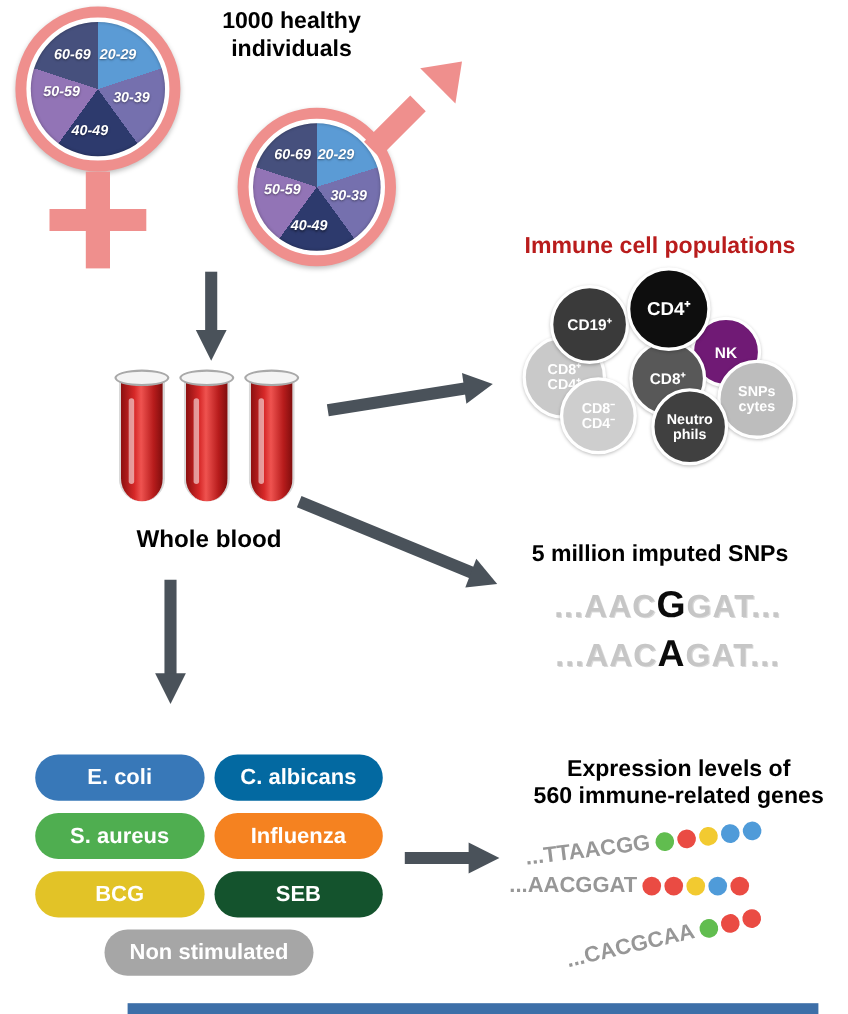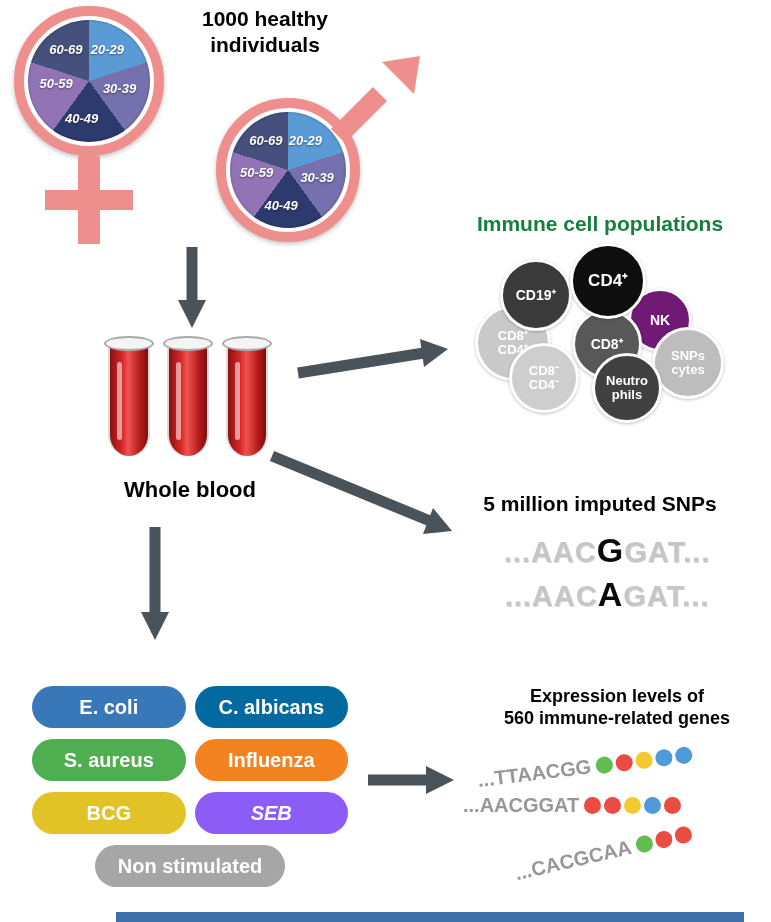--- a/index.html
+++ b/index.html
@@ -43,21 +43,21 @@
   .tube-body { position:absolute; left:0; top:8px; width:42px; height:112px;
                background:linear-gradient(90deg,#8c1010,#d62828 32%,#ef5350 48%,#b71c1c 78%,#7f0d0d);
                border-radius:0 0 21px 21px; border-left:2px solid #d9d9d9; border-right:2px solid #d9d9d9; }
   .tube-shine { position:absolute; left:7px; top:18px; width:5px; height:78px;
                 background:rgba(255,255,255,.55); border-radius:3px; }
   .whole-blood-label { position:absolute; left:85px; top:477px; width:210px; text-align:center;
                        font-size:22px; font-weight:bold; color:#000; }
 
   
   .immune-title { position:absolute; left:455px; top:212px; width:290px; text-align:center;
-                  font-size:21px; font-weight:bold; color:#15803d; }
+                  font-size:21px; font-weight:bold; color:#b91c1c; }
   .cells { position:absolute; left:470px; top:243px; width:290px; height:195px; }
   .cell { position:absolute; border-radius:50%; border:3px solid #fff; color:#fff; font-weight:bold;
           display:flex; align-items:center; justify-content:center; text-align:center;
           white-space:pre-line; line-height:1.05; box-shadow:0 1px 3px rgba(0,0,0,.25); }
   .cell-cd8cd4   { left:5px;   top:62px;  width:76px; height:76px; font-size:13px; }
   .cell-cd19     { left:30px;  top:16px;  width:72px; height:72px; font-size:14px; }
   .cell-nk       { left:158px; top:45px;  width:64px; height:64px; font-size:14px; }
   .cell-mono     { left:182px; top:84px;  width:72px; height:72px; font-size:13px; }
   .cell-cd8m     { left:39px;  top:100px; width:70px; height:70px; font-size:13px;text-align:center; }
   .cell-cd8      { left:102px; top:66px;  width:70px; height:70px; font-size:14px; }
@@ -74,21 +74,21 @@
 
   
   .stims { position:absolute; left:32px; top:686px; width:316px; }
   .stim-row { display:flex; gap:9px; margin-bottom:11px; justify-content:center; }
   .pill { height:42px; border-radius:21px; color:#fff; font-weight:bold; font-size:20px;
           display:flex; align-items:center; justify-content:center; flex:1; }
   .pill.wide { flex:0 0 190px; }
 
   
   .expr-title { position:absolute; left:472px; top:686px; width:290px; text-align:center;
-                font-size:18px; font-weight:bold; color:#000; white-space:pre-line; line-height:1.2; }
+                font-size:21px; font-weight:bold; color:#000; white-space:pre-line; line-height:1.2; }
   .reads { position:absolute; left:455px; top:742px; width:316px; height:170px; }
   .read { position:absolute; display:flex; align-items:center; font-weight:bold; font-size:20px;
           color:#979797; white-space:nowrap; }
   .read .dots { display:flex; gap:3px; margin-left:5px; }
   .dot { width:17px; height:17px; border-radius:50%; }
   .read-1 { left:22px; top:14px; transform:rotate(-7deg); }
   .read-2 { left:8px;  top:52px; }
   .read-3 { left:58px; top:100px; transform:rotate(-13deg); }
 
   .bottom-bar { position:absolute; left:116px; top:912px; width:628px; height:10px; background:#3d6fa8; }
@@ -204,21 +204,21 @@
     <div class="stim-row">
       <div class="pill" style="background: rgb(56, 120, 184);">E. coli</div>
       <div class="pill" style="background: #0369a1;">C. albicans</div>
     </div>
     <div class="stim-row">
       <div class="pill" style="background: rgb(79, 174, 80);">S. aureus</div>
       <div class="pill" style="background: rgb(245, 130, 32);">Influenza</div>
     </div>
     <div class="stim-row">
       <div class="pill" style="background: rgb(226, 195, 39);">BCG</div>
-      <div class="pill" style="background: #8b5cf6; font-style: italic;">SEB</div>
+      <div class="pill" style="background: #14532d;">SEB</div>
     </div>
     <div class="stim-row">
       <div class="pill wide" style="background: rgb(166, 166, 166);">Non stimulated</div>
     </div>
   </div>
 
   <div class="expr-title">Expression levels of
 560 immune-related genes</div>
   <div class="reads">
     <div class="read read-1">

